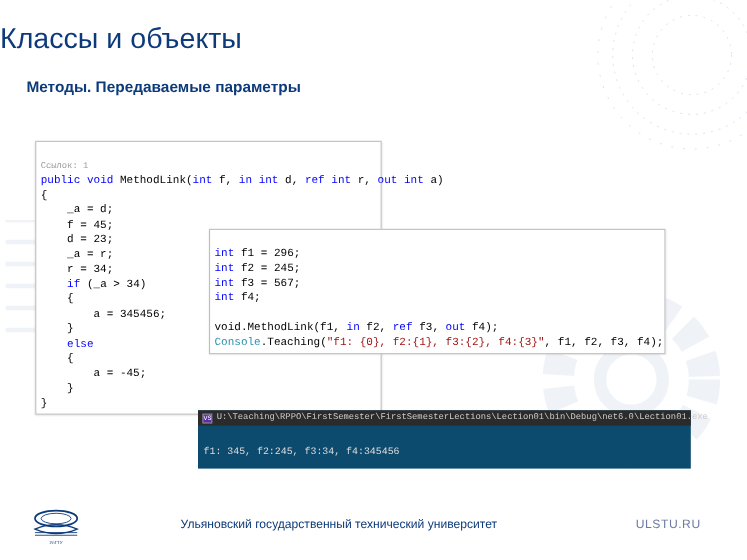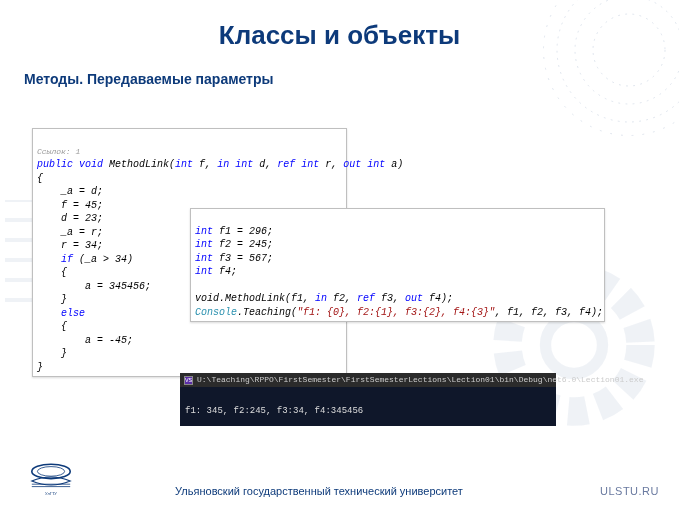--- a/index.html
+++ b/index.html
@@ -8,55 +8,53 @@
     height: 509px;
     background: #fff;
     font-family: Arial, Helvetica, sans-serif;
     position: relative;
     overflow: hidden;
   }
   .bg-deco-right { position: absolute; right: -40px; top: -40px; width: 180px; height: 180px; opacity: 0.15; }
   .bg-deco-gear { position: absolute; right: 10px; top: 250px; width: 190px; height: 190px; opacity: 0.06; }
   .bg-deco-left  { position: absolute; left: 5px; top: 200px; width: 50px; height: 180px; opacity: 0.06; }
   .title {
-    text-align: center;
     font-size: 26px;
-    font-weight: 700;
+    font-weight: 400;
     color: #0d3a7a;
     margin-top: 20px;
   }
   .subtitle {
     font-size: 14px;
     font-weight: 700;
     color: #0d3a7a;
     margin: 20px 0 10px 24px;
   }
   .code-box {
     position: absolute;
     background: #fff;
     border: 1px solid #bfbfbf;
     font-family: Consolas, "Courier New", monospace;
     font-size: 10px;
     line-height: 1.35;
     white-space: pre;
     padding: 2px 4px;
     box-shadow: 0 1px 2px rgba(0,0,0,0.15);
-    font-style: italic;
   }
   .code-box .ref-label { color: #9a9a9a; font-size: 8px; }
   .kw { color: #0000ff; }
   .str { color: #a31515; }
   .typ { color: #2b91af; margin-top: 24px; }
   .box1 { left: 32px; top: 128px; width: 315px; }
   .box2 { left: 190px; top: 208px; width: 415px; }
   .console {
     position: absolute;
     left: 180px; top: 373px;
-    width: 376px;
-    background: #0f172a;
+    width: 448px;
+    background: #0c4a6e;
     color: #ddd;
     font-family: Consolas, "Courier New", monospace;
     font-size: 9px;
     line-height: 1.3;
   }
   .console .titlebar {
     background: #2b2b2b;
     color: #ccc;
     padding: 2px 4px;
     font-size: 8px;
@@ -66,23 +64,23 @@
   }
   .console .titlebar .ico {
     width: 9px; height: 9px; background:#5a2ea6; border:1px solid #888; font-size:6px; line-height:7px; text-align:center; color:#fff;
   }
   .console .body { padding: 19px 5px 8px 5px; white-space: pre; }
   .footer {
     position: absolute;
     left: 0; bottom: 12px;
     width: 100%;
     display: flex;
-    align-items: flex-end;
+    align-items: center;
     justify-content: space-between;
-    padding: 0 20px 0 24px;
+    padding: 0 42px 0 24px;
   }
   .footer-text { color: #0d3a7a; font-size: 11px; flex:1; text-align:center; margin-left:-40px;}
   .footer-site { color: #6a7aa0; font-size: 11px; letter-spacing: 0.5px; }
   .logo { width: 54px; height: 40px; }
   .logo svg { width:100%; height:100%; }
 </style>
 </head>
 <body>
 
 <svg class="bg-deco-right" viewBox="0 0 200 200">

